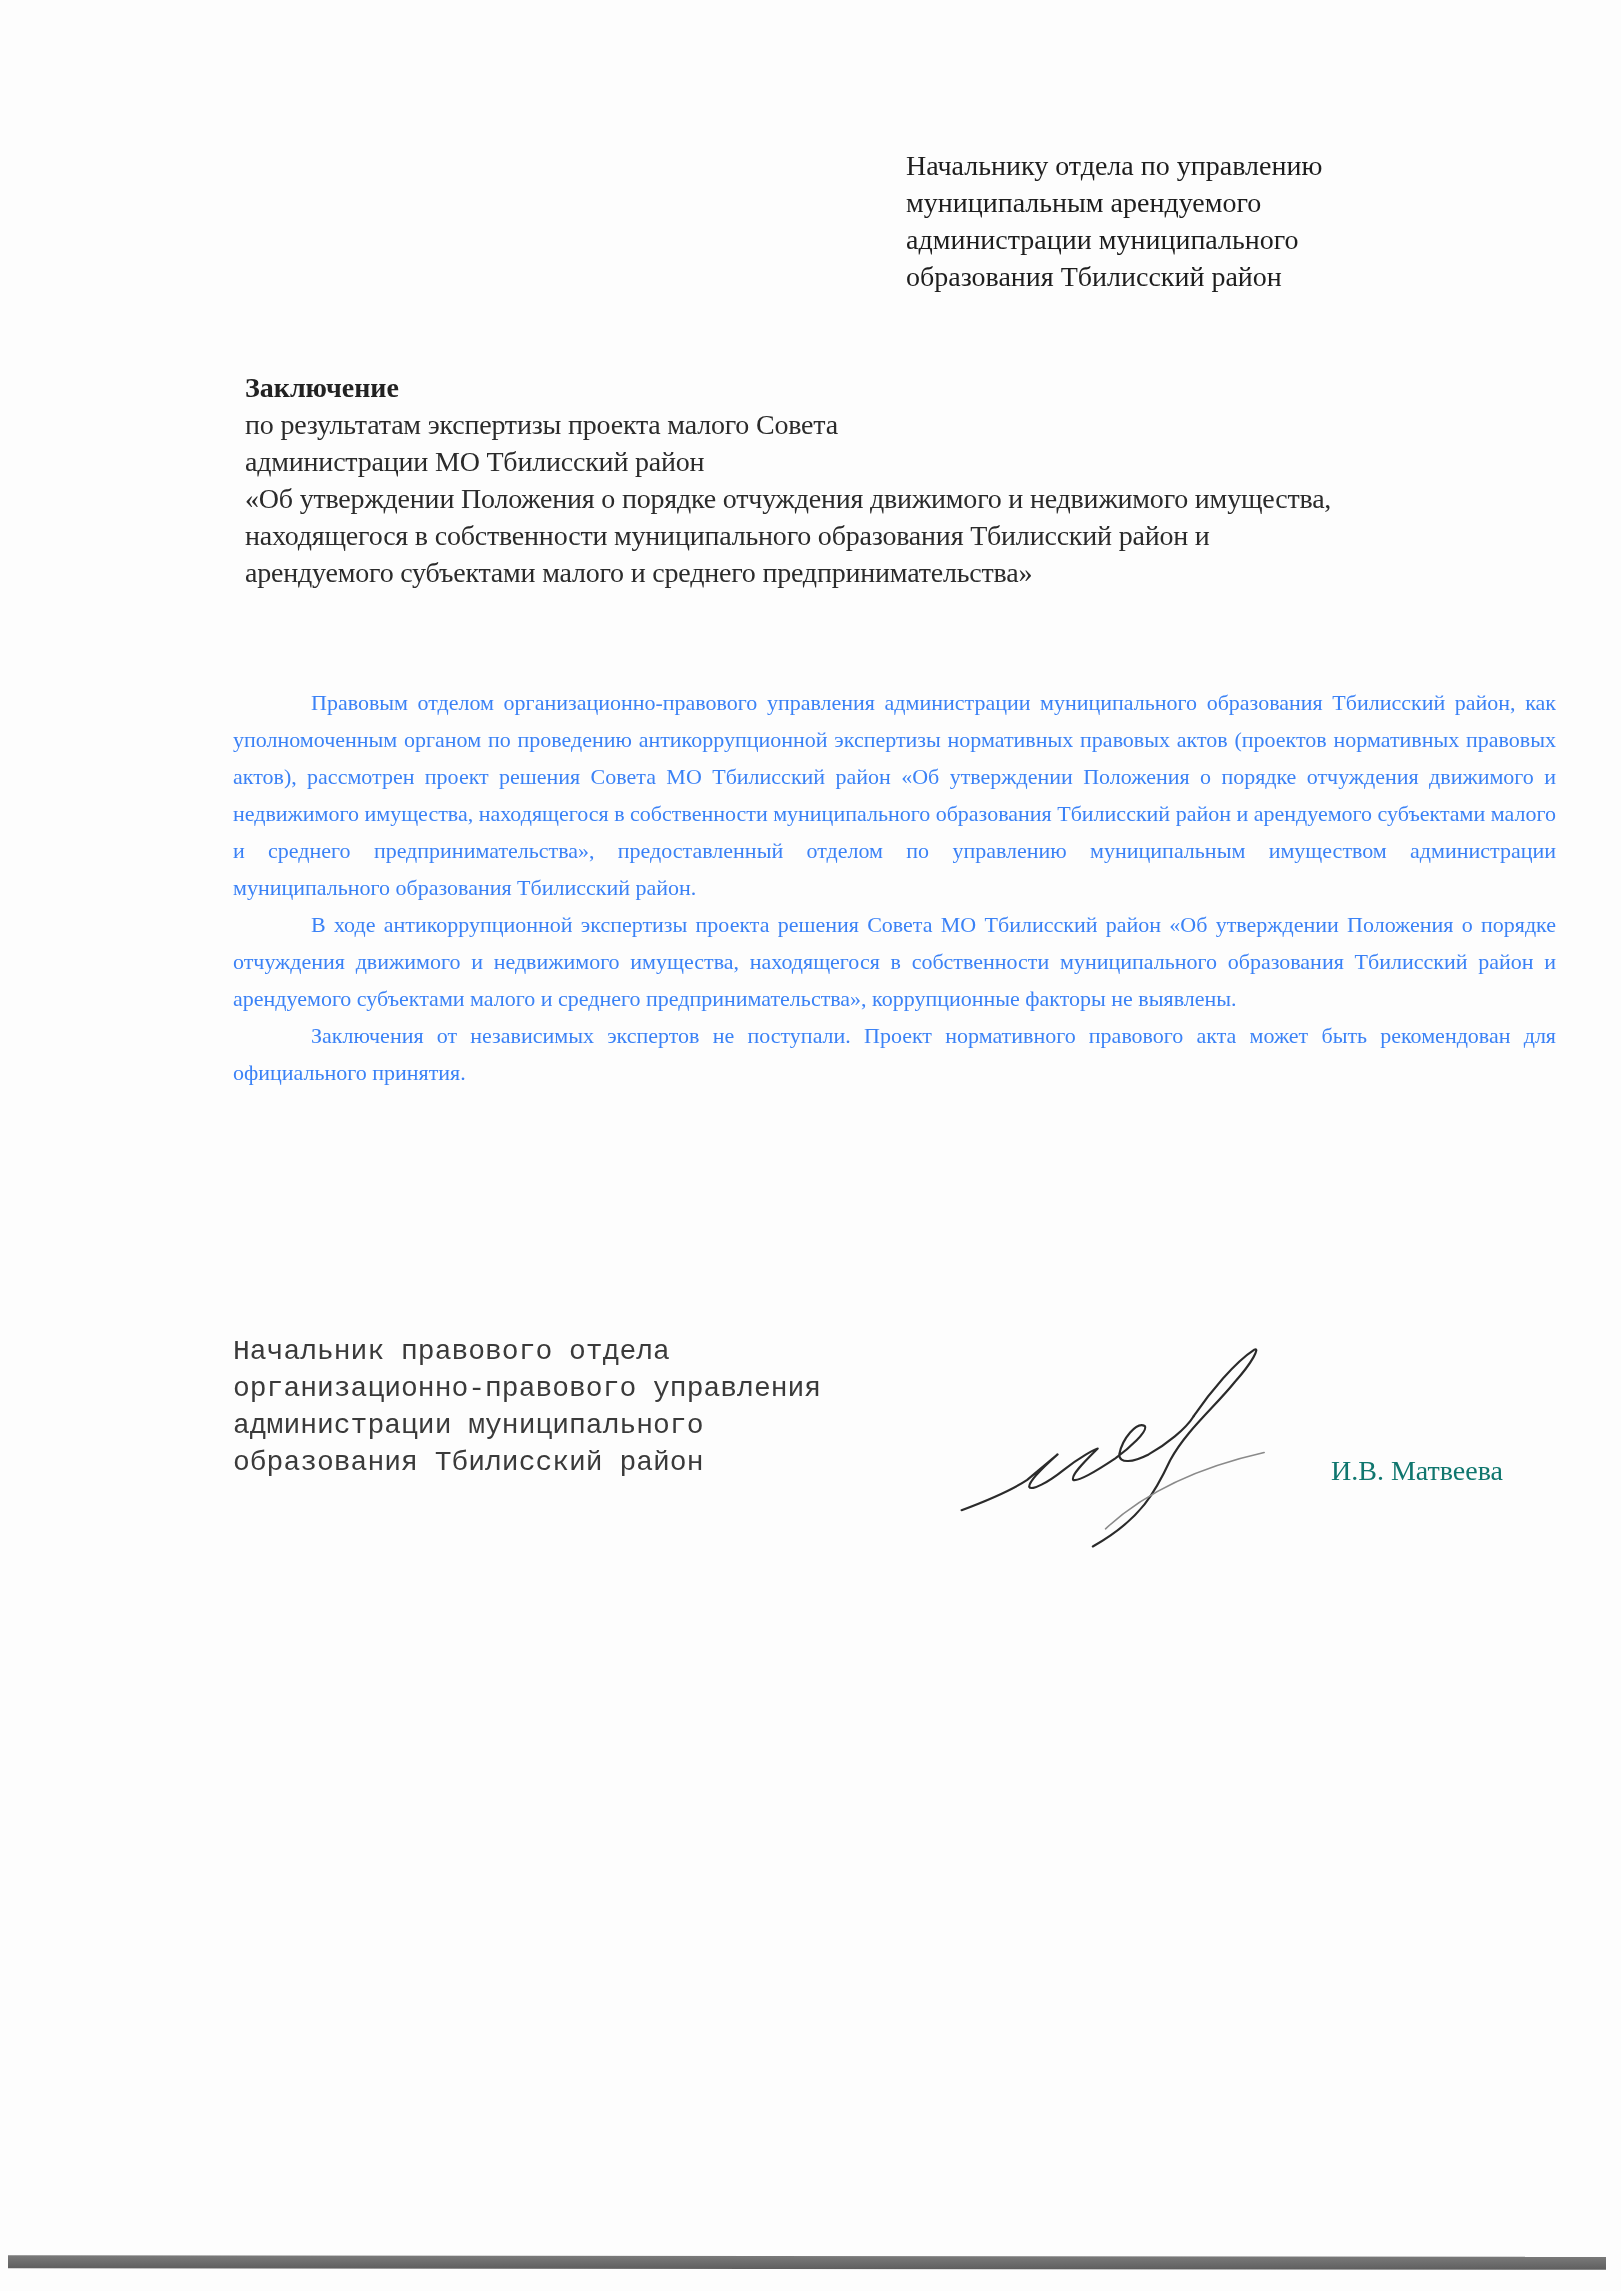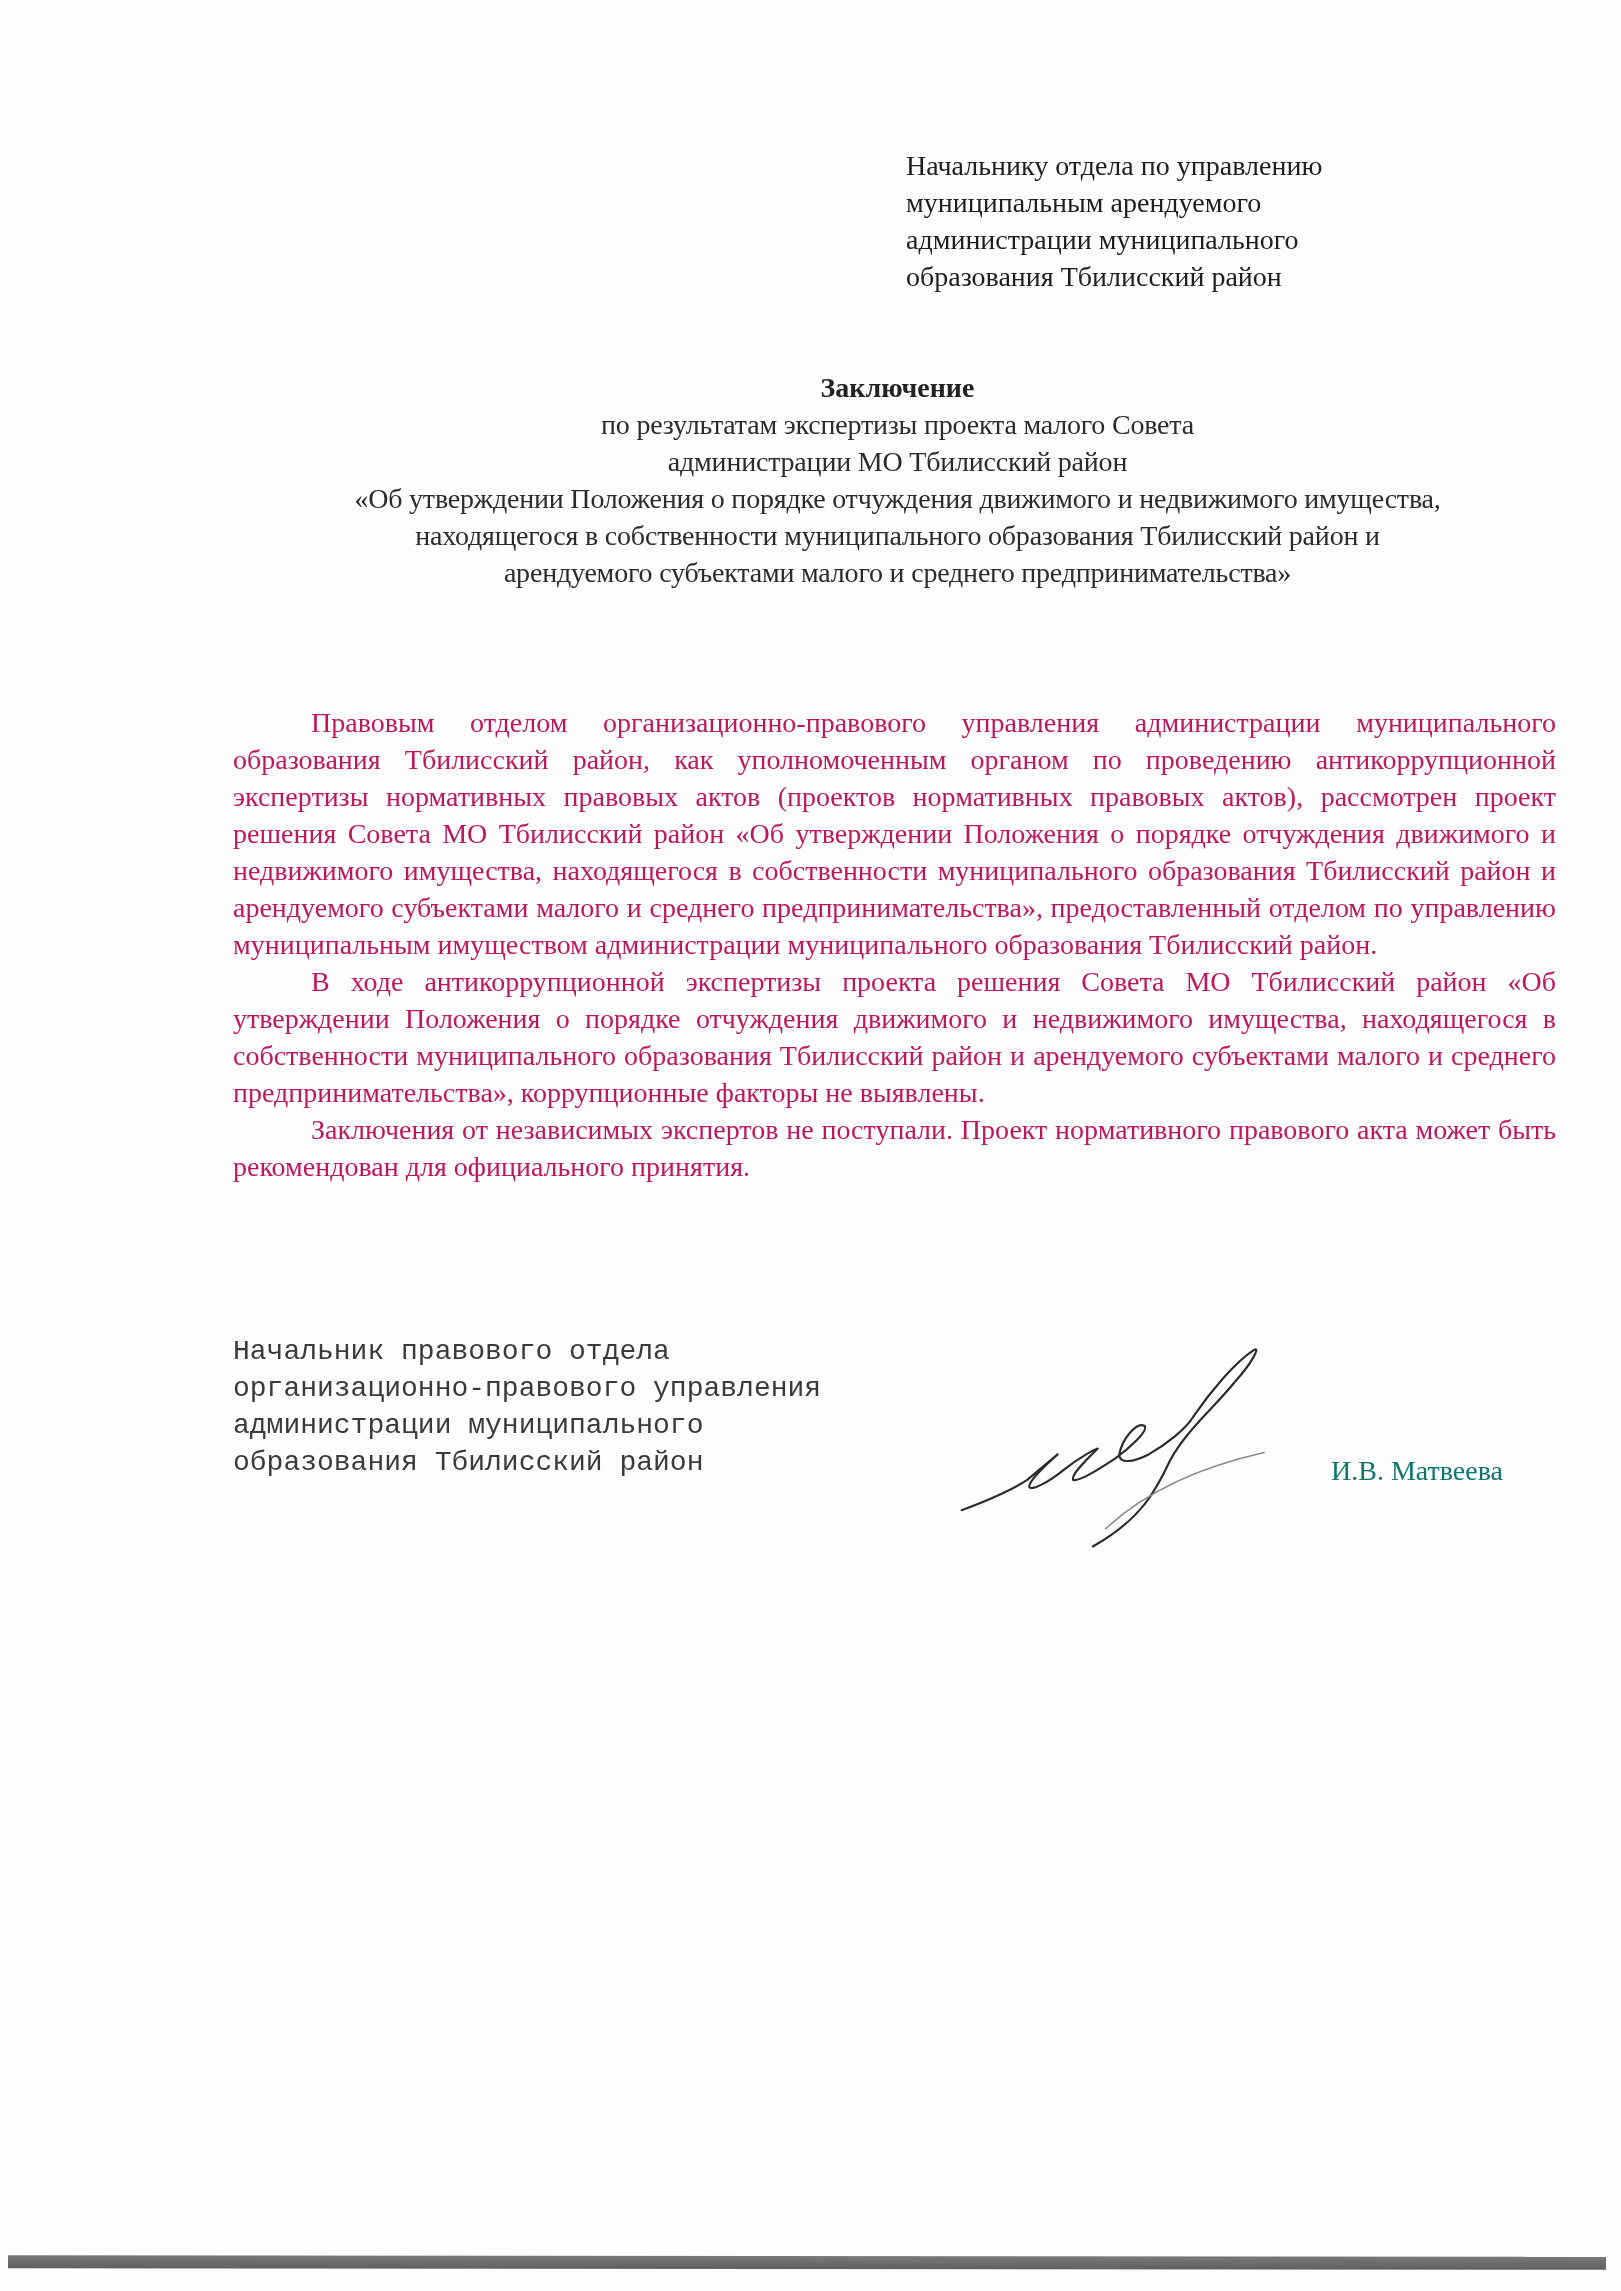--- a/index.html
+++ b/index.html
@@ -11,31 +11,31 @@
   }
   .page { position: absolute; left: 0; top: 0; width: 1574px; height: 2292px; }
 
   .addressee {
     position: absolute; left: 906px; top: 147px; width: 627px;
     font-size: 28px; line-height: 37px; color: #1e1e1e;
   }
   .addressee div { white-space: nowrap; }
 
   .heading {
-    position: absolute; left: 226px; top: 369px; width: 1343px;
-    text-align: center; font-size: 28px; line-height: 37px; color: #2b2b2b;
+    position: absolute; left: 245px; top: 369px; width: 1343px;
+    font-size: 28px; line-height: 37px; color: #2b2b2b;
   }
   .heading .title { font-weight: bold; color: #222; }
   .heading .date { font-weight: bold; color: #222; }
   .heading .date span { text-decoration: underline; text-decoration-thickness: 2.9px; text-underline-offset: 3.9px; }
   .heading .line { white-space: nowrap; letter-spacing: -0.2px; }
 
   .body-text {
-    position: absolute; left: 233px; top: 704px; width: 1323px;
-    font-size: 28px; line-height: 37px; color: #be185d;
+    position: absolute; left: 233px; top: 684px; width: 1323px;
+    font-size: 22px; line-height: 37px; color: #3b82f6;
   }
   .body-text p {
     margin: 0; text-align: justify; text-indent: 78px;
   }
 
   .signature-block {
     position: absolute; left: 233px; top: 1333px; width: 608px;
     font-size: 28px; line-height: 37px; color: #3a3a3a;
   }
   .signature-block div { white-space: nowrap; font-family: Liberation Mono, monospace; }

